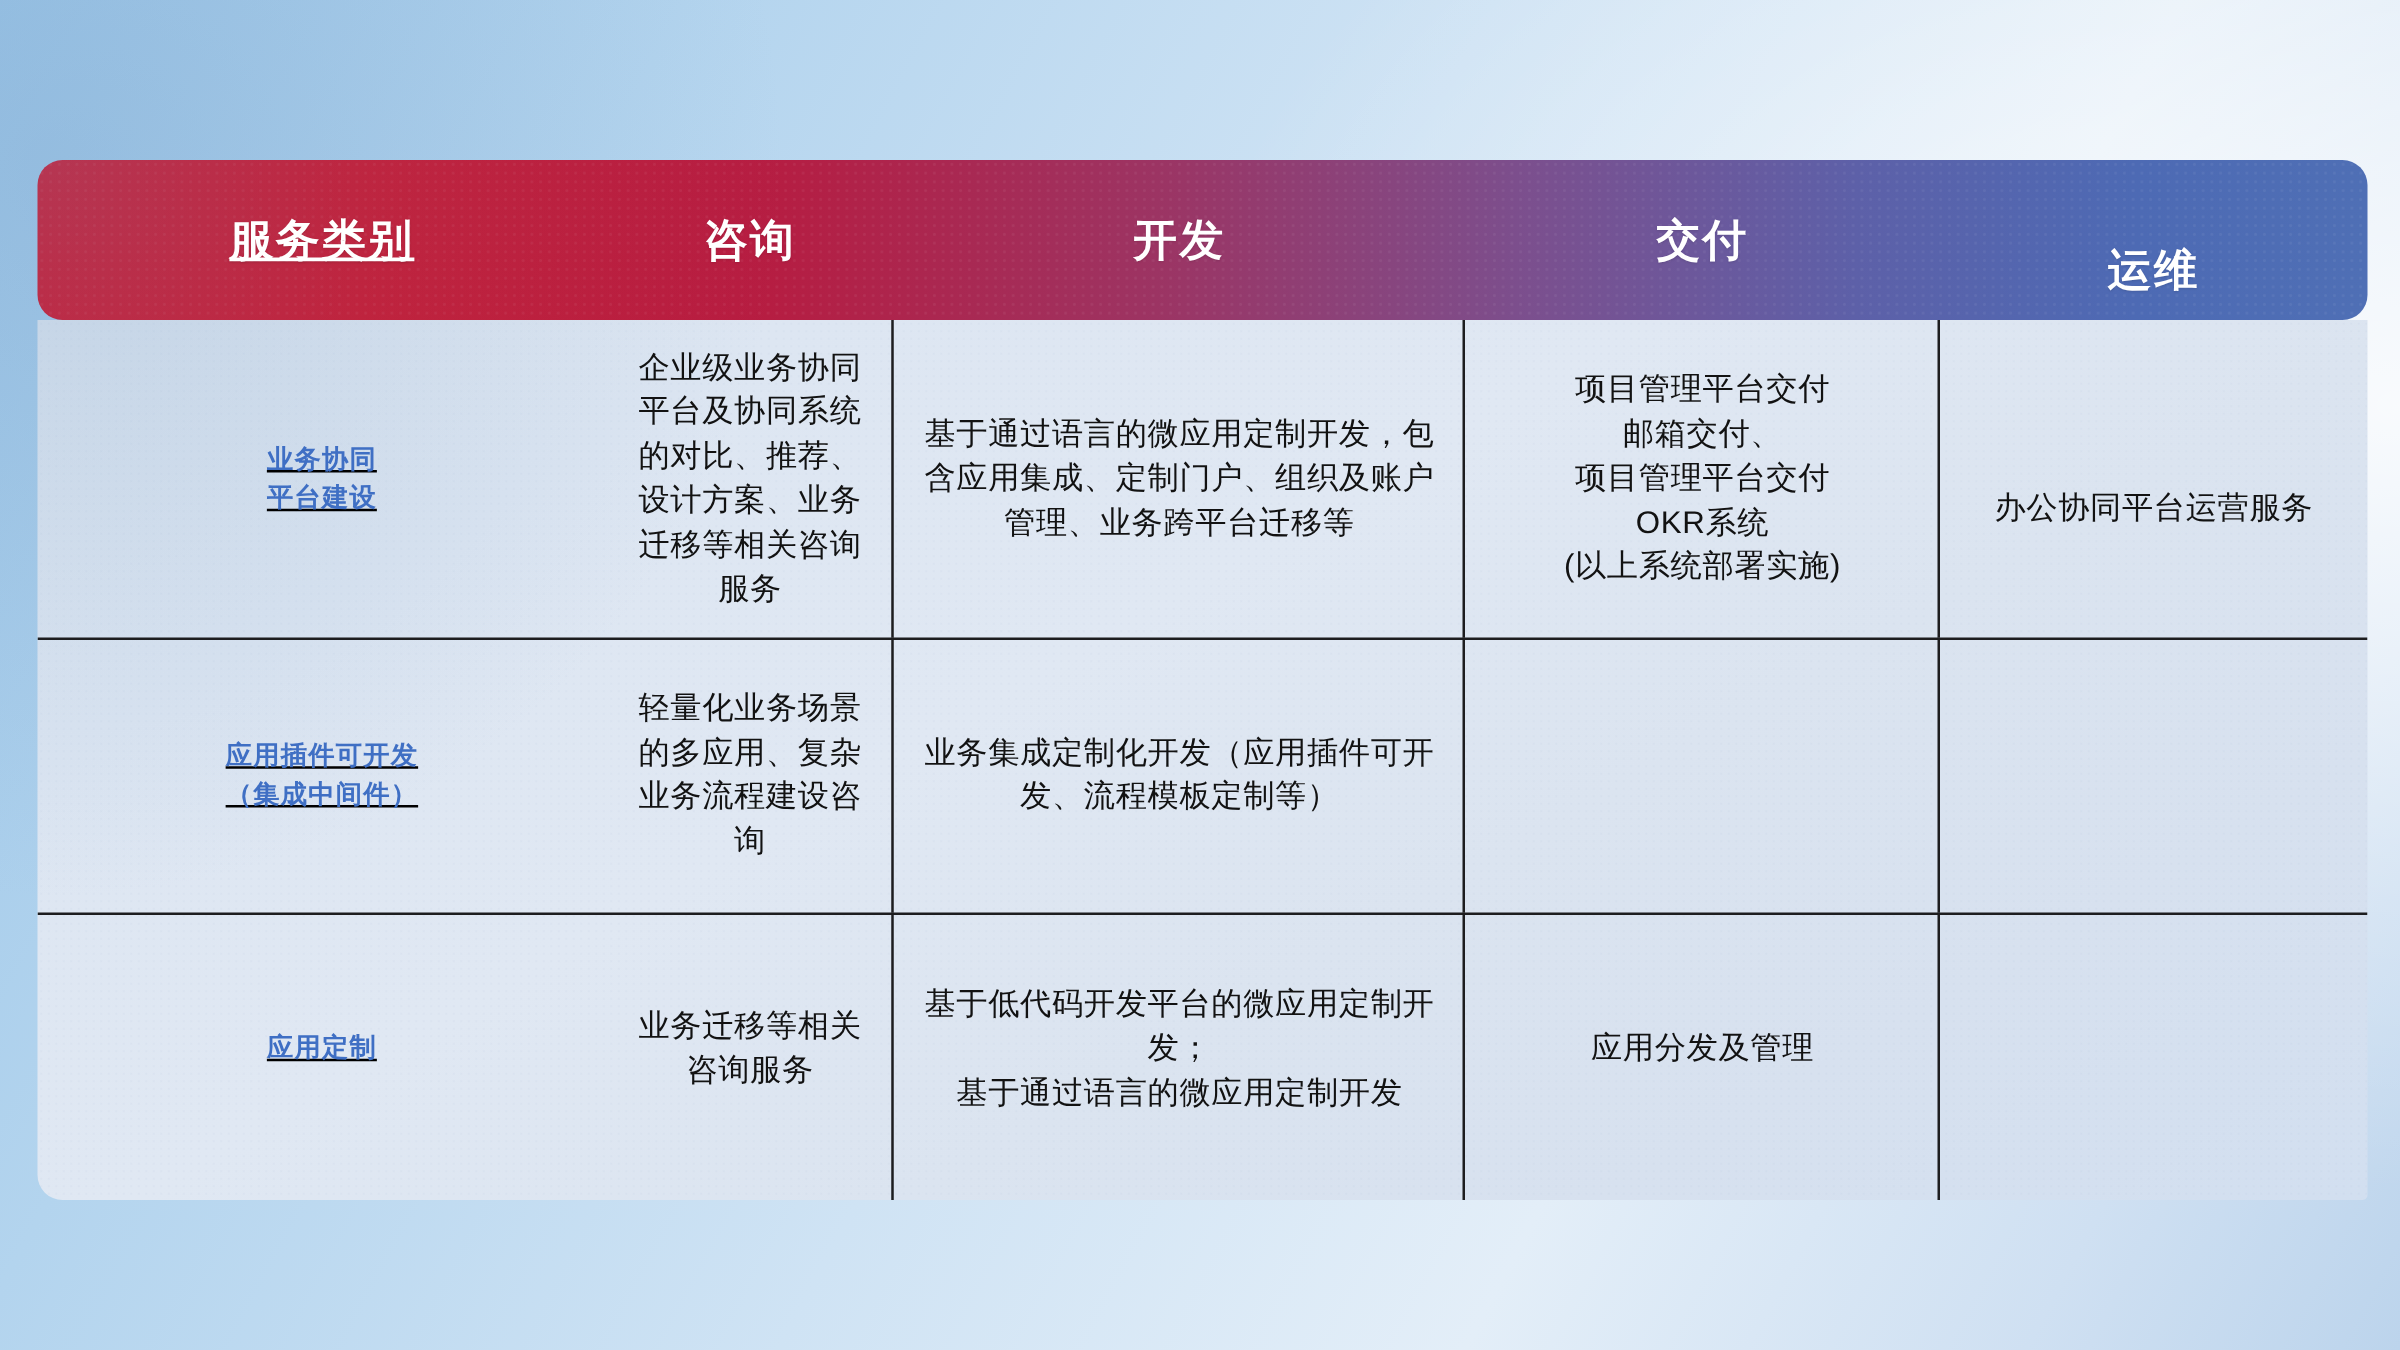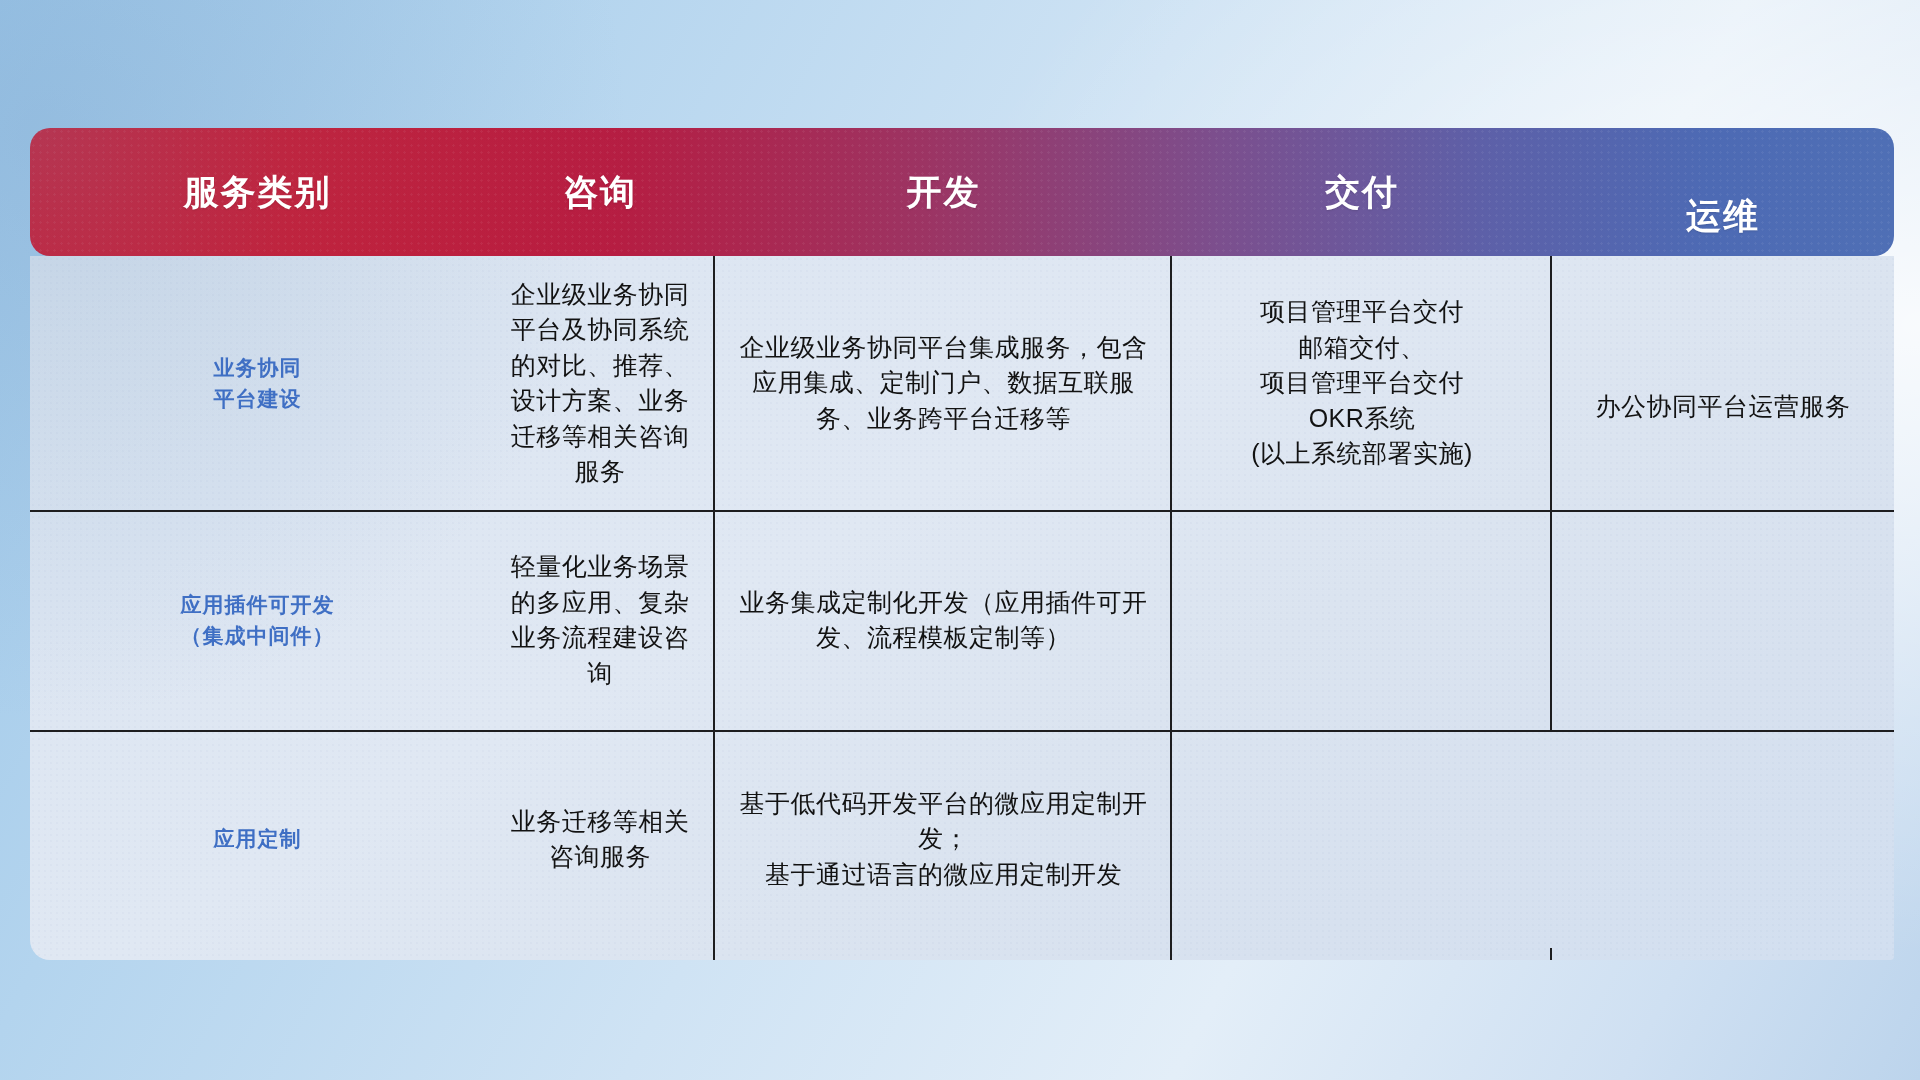--- a/index.html
+++ b/index.html
@@ -119,21 +119,21 @@
     align-items: center;
     justify-content: center;
     padding: 6px 14px;
     box-sizing: border-box;
     position: relative;
     text-align: center;
     line-height: 1.42;
   }
 
   
-  .c0 { width: 455px; }
+  .c0 { width: 455px; text-decoration: underline; }
   .c1 { width: 230px; }
   .c2 { width: 457px; }
   .c3 { width: 380px; }
   .c4 { width: 342px; margin-top: 48px; }
 
   
   .thead .c0 { width: 455px; }
   .thead .c1 { width: 230px; }
 
   
@@ -185,21 +185,21 @@
         <div class="cell c0">
           <div class="cat">
             <div>业务协同</div>
             <div>平台建设</div>
           </div>
         </div>
         <div class="cell c1 vsep">
           <div class="desc">企业级业务协同平台及协同系统的对比、推荐、设计方案、业务迁移等相关咨询服务</div>
         </div>
         <div class="cell c2 vsep">
-          <div class="desc">企业级业务协同平台集成服务，包含应用集成、定制门户、数据互联服务、业务跨平台迁移等</div>
+          <div class="desc">基于通过语言的微应用定制开发，包含应用集成、定制门户、组织及账户管理、业务跨平台迁移等</div>
         </div>
         <div class="cell c3 vsep">
           <div class="desc">
             <div>项目管理平台交付</div>
             <div>邮箱交付、</div>
             <div>项目管理平台交付</div>
             <div>OKR系统</div>
             <div>(以上系统部署实施)</div>
           </div>
         </div>
@@ -237,20 +237,23 @@
         </div>
         <div class="cell c1 vsep">
           <div class="desc">业务迁移等相关咨询服务</div>
         </div>
         <div class="cell c2 vsep">
           <div class="desc">
             <div>基于低代码开发平台的微应用定制开发；</div>
             <div>基于通过语言的微应用定制开发</div>
           </div>
         </div>
+        <div class="cell c3 vsep">
+          <div class="desc">应用分发及管理</div>
+        </div>
         <div class="cell c4">
           <div class="desc"></div>
         </div>
       </div>
 
       <div class="foot-strip">
         <div class="row" style="height:12px;">
           <div class="cell c0"></div>
           <div class="cell c1 vsep"></div>
           <div class="cell c2 vsep"></div>

